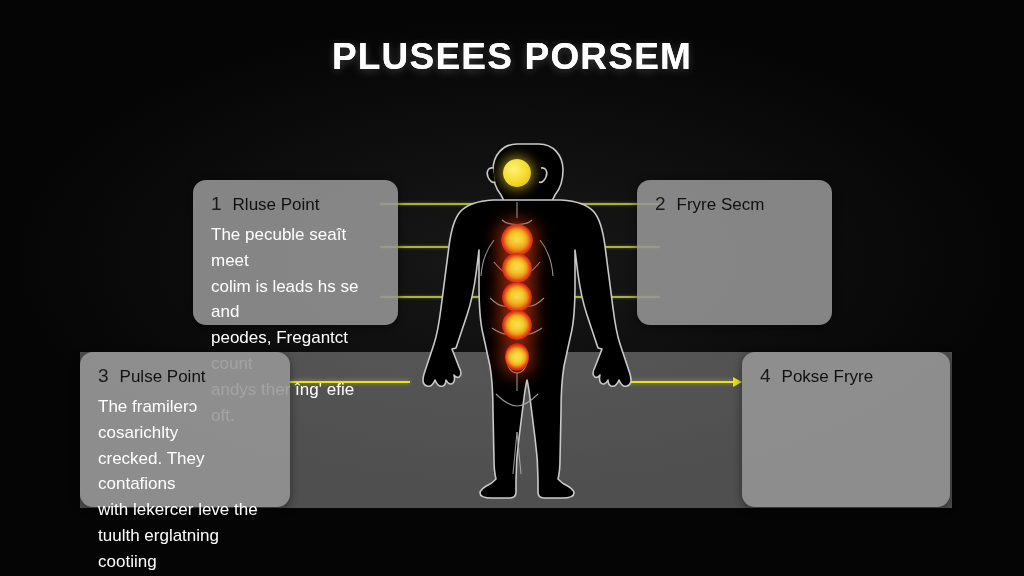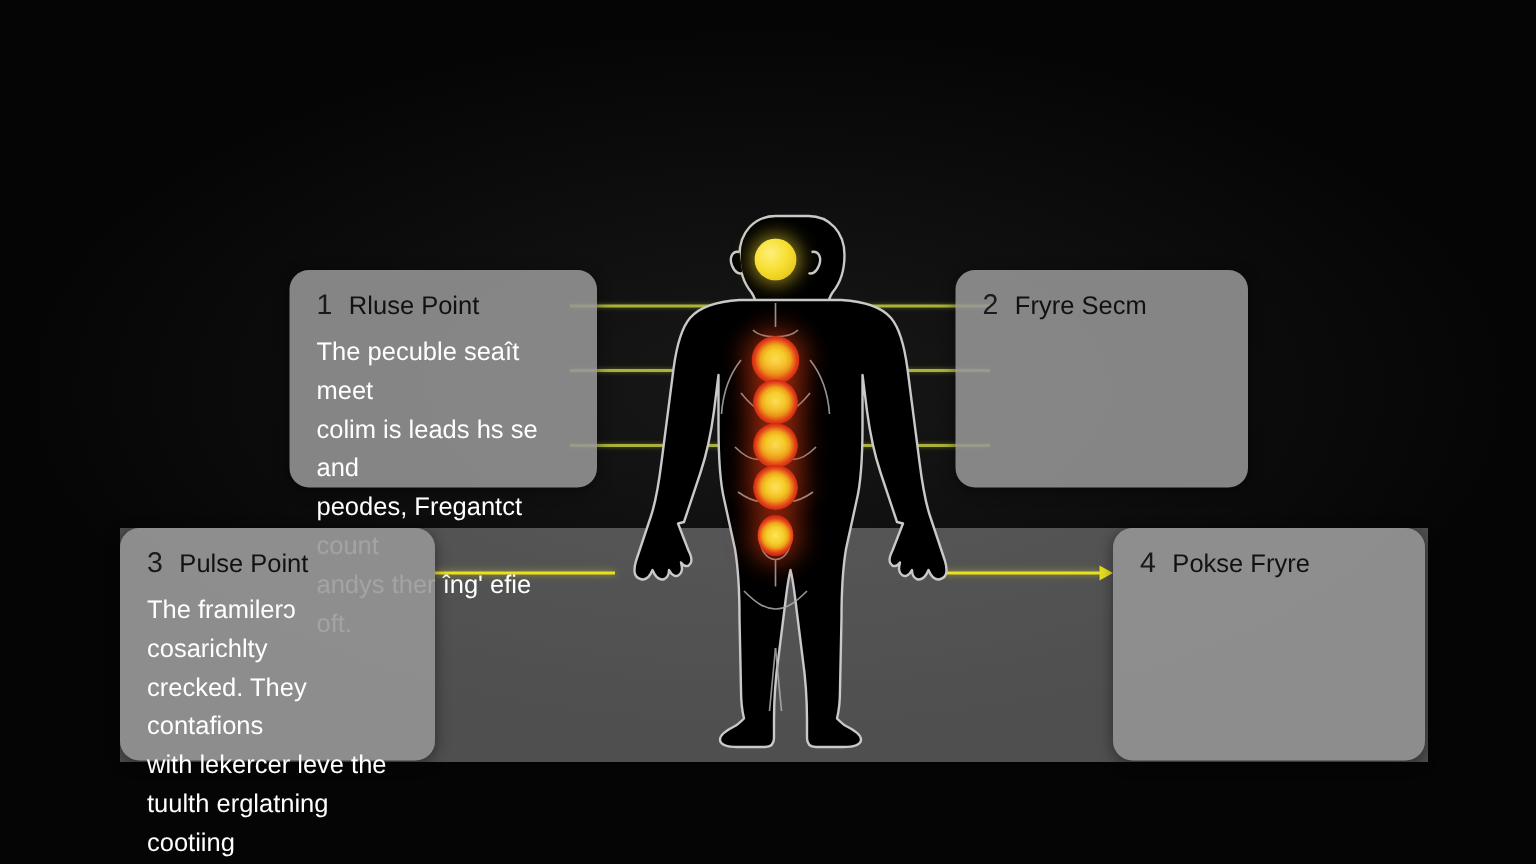--- a/index.html
+++ b/index.html
@@ -136,20 +136,21 @@
 </style>
 </head>
 <body>
 
 <div id="stage">
 
   <div class="vignette"></div>
 
   <div class="band"></div>
 
+  <div class="title">PLUSEES PORSEM</div>
 
   <div class="hline" style="left:380px; top:203px; width:280px;"></div>
   <div class="hline" style="left:380px; top:246px; width:280px;"></div>
   <div class="hline" style="left:380px; top:296px; width:280px;"></div>
 
   <div class="arrowline" style="left:290px; top:381px; width:120px;"></div>
 
   <div class="arrowline" style="left:628px; top:381px; width:106px;"></div>
   <div class="arrowhead" style="left:733px; top:377px;"></div>
 

